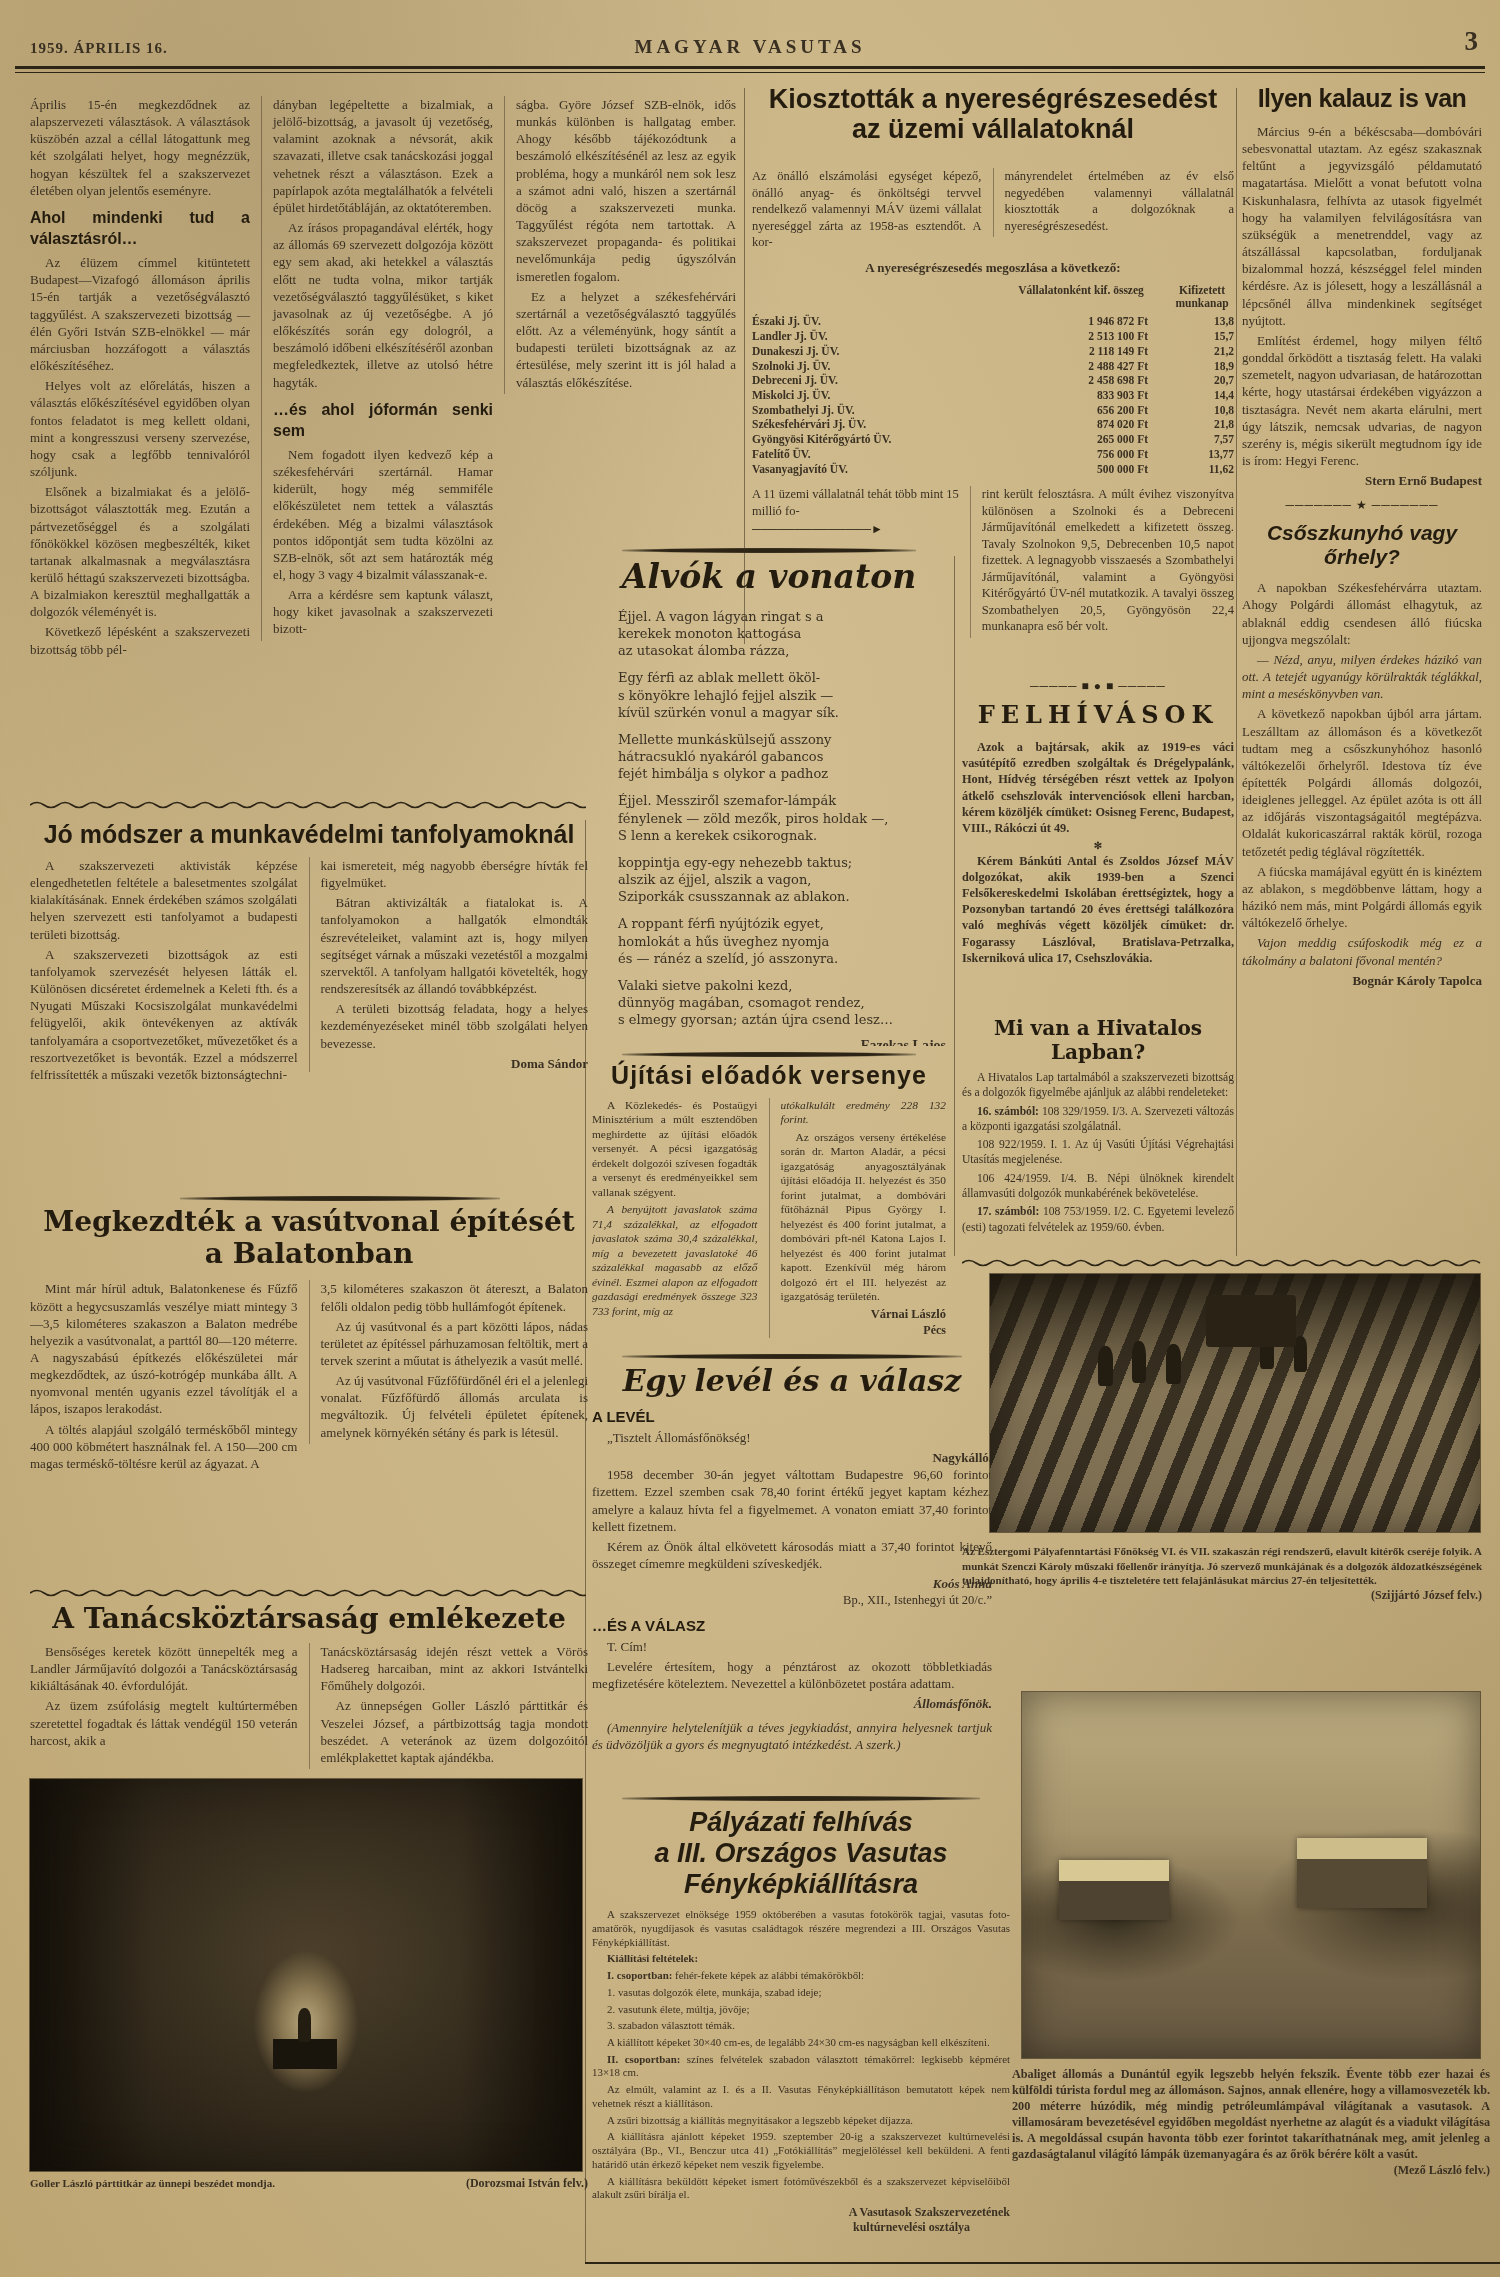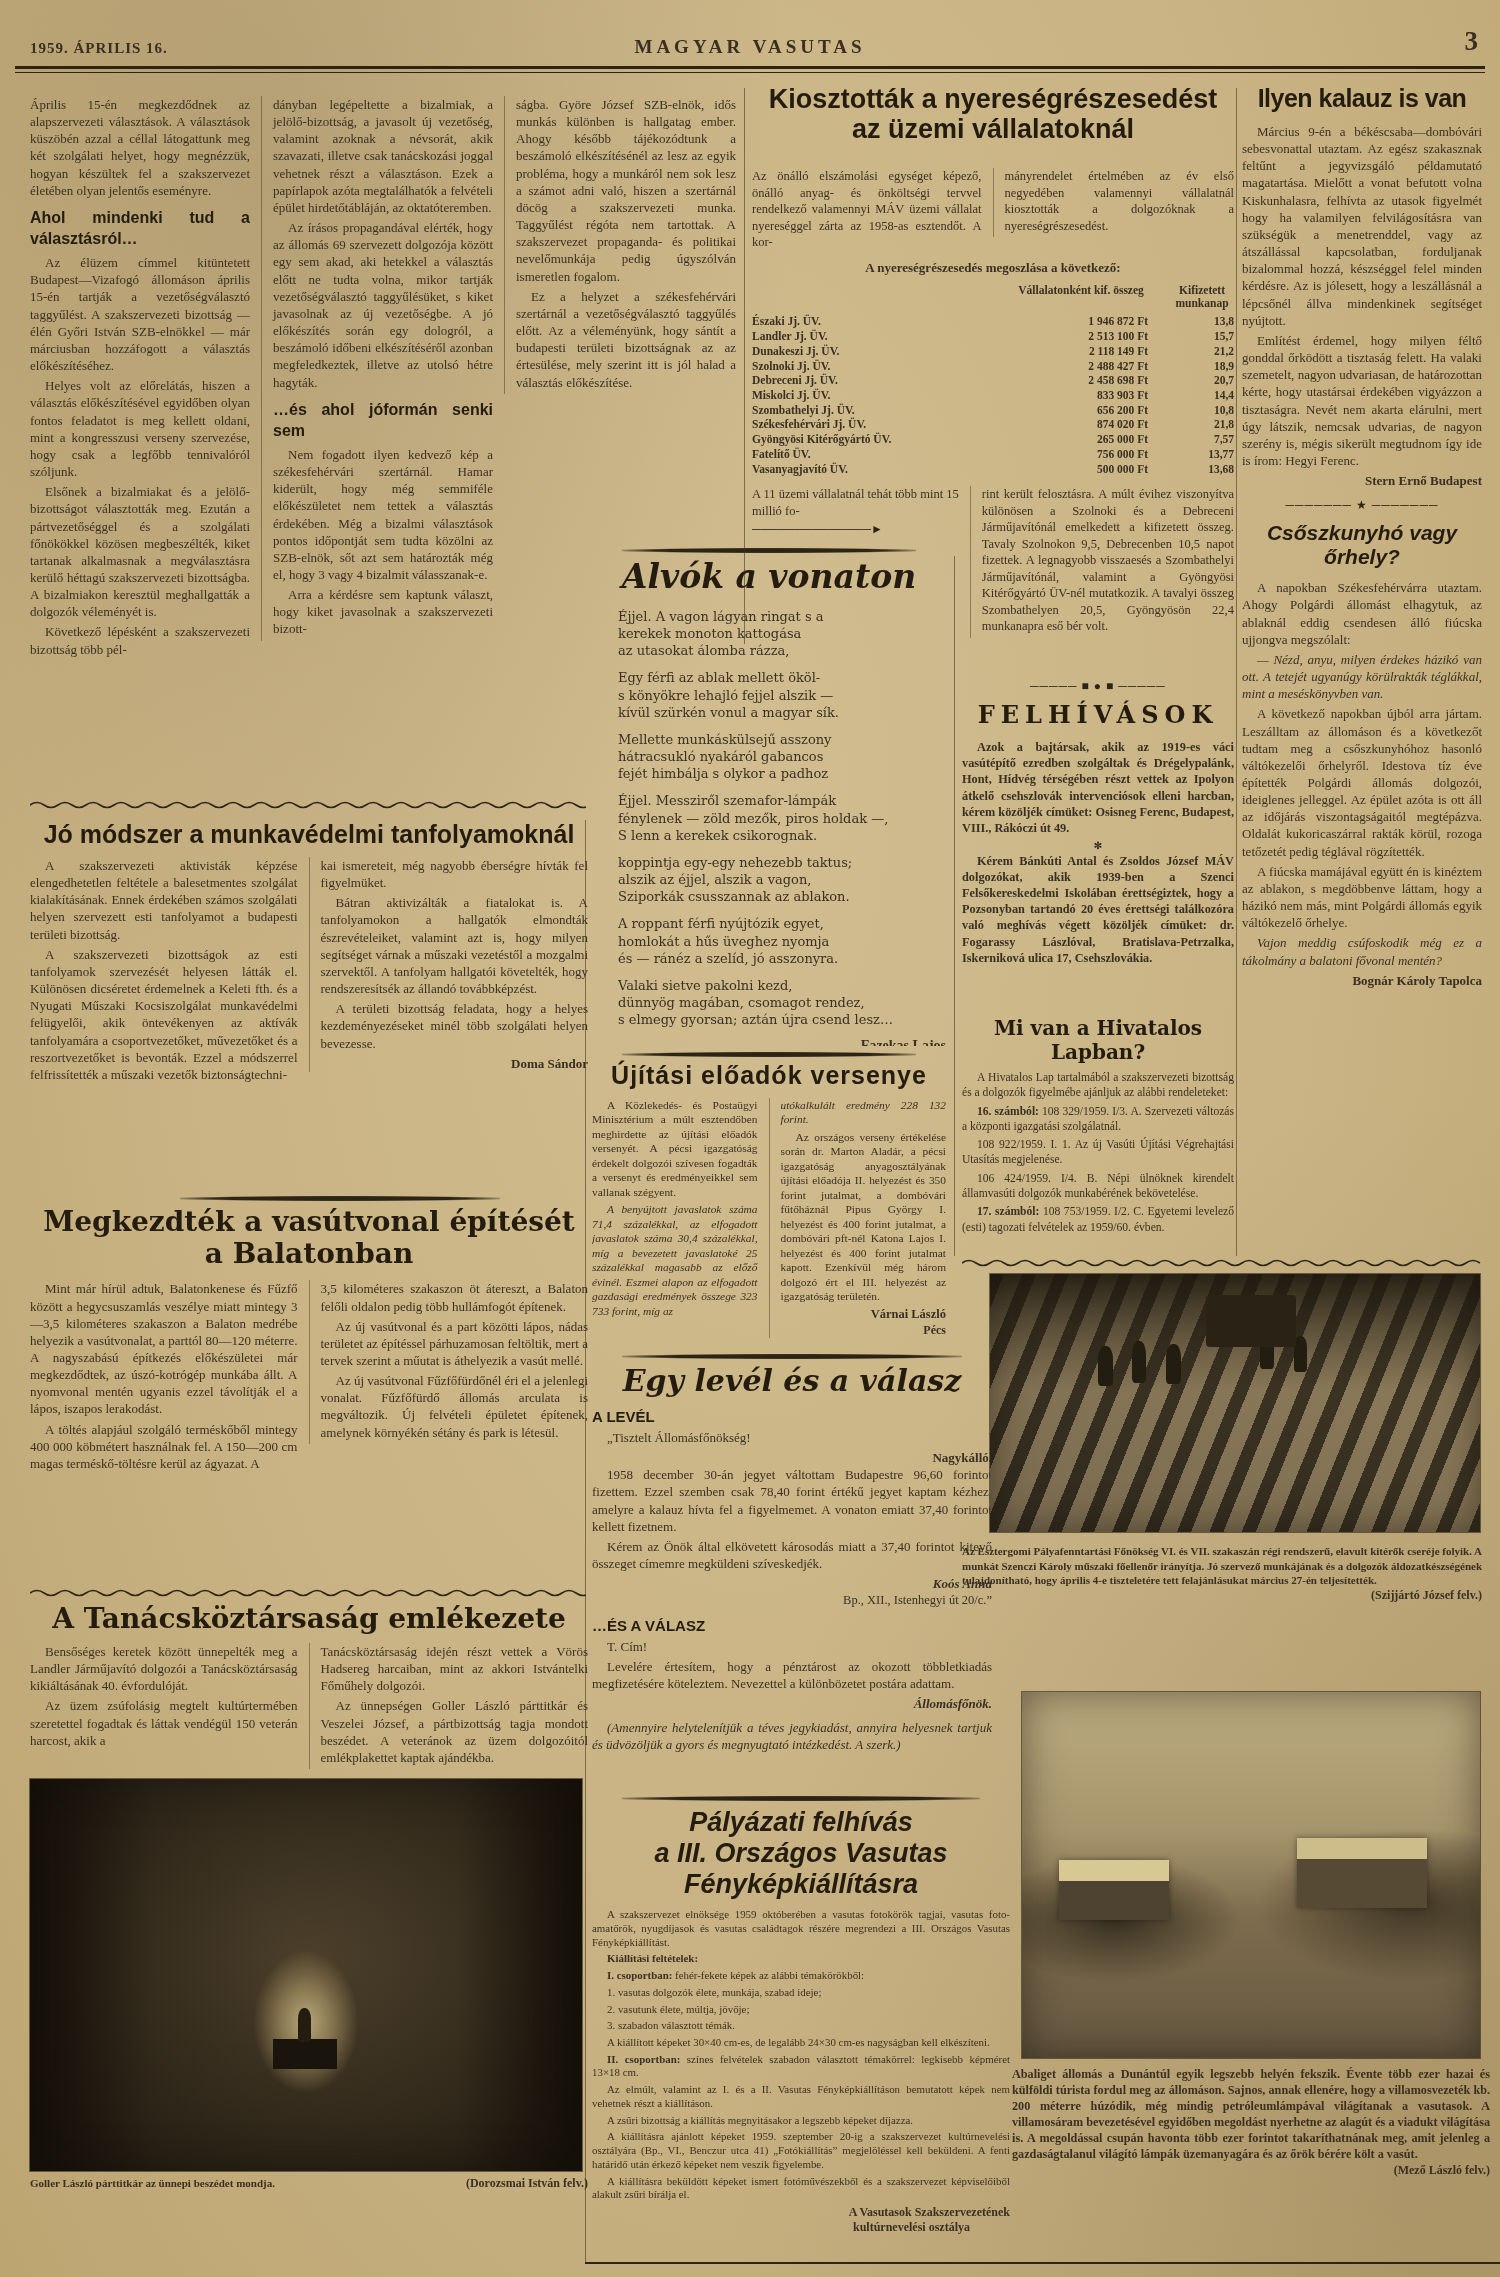--- a/index.html
+++ b/index.html
@@ -176,21 +176,21 @@
           <span class="c3">7,57</span>
         </div>
       <div class="prow">
           <span class="c1">Fatelítő ÜV.</span>
           <span class="c2">756 000 Ft</span>
           <span class="c3">13,77</span>
         </div>
       <div class="prow">
           <span class="c1">Vasanyagjavító ÜV.</span>
           <span class="c2">500 000 Ft</span>
-          <span class="c3">13,68</span>
+          <span class="c3">11,62</span>
         </div>
     </div>
 
     <div class="cols bt" style="margin-top:10px;font-size:12.5px;">
       <div class="col" style="flex:0.82;">
         <p class="para ni">A 11 üzemi vállalatnál tehát több mint 15 millió fo-</p>
         <div class="orn" style="text-align:left;letter-spacing:0;">──────────────►</div>
       </div>
       <div class="col">
         <p class="para ni">rint került felosztásra. A múlt évihez viszonyítva különösen a Szolnoki és a Debreceni Járműjavítónál emelkedett a kifizetett összeg. Tavaly Szolnokon 9,5, Debrecenben 10,5 napot fizettek. A legnagyobb visszaesés a Szombathelyi Járműjavítónál, valamint a Gyöngyösi Kitérőgyártó ÜV-nél mutatkozik. A tavalyi összeg Szombathelyen 20,5, Gyöngyösön 22,4 munkanapra eső bér volt.</p>
@@ -265,21 +265,21 @@
     <div class="sig" style="font-size:14px;">Fazekas Lajos</div>
 
   </div>
 
   <div class="abs" style="left:592px;top:1050px;width:354px;height:300px;overflow:hidden;">
     <div class="taper"></div>
     <div class="hl-sans center" style="font-size:25px;letter-spacing:1px;margin:4px 0 8px;">Újítási előadók versenye</div>
     <div class="cols bt" style="font-size:11.4px;line-height:1.27;">
       <div class="col">
         <p class="para">A Közlekedés- és Postaügyi Minisztérium a múlt esztendőben meghirdette az újítási előadók versenyét. A pécsi igazgatóság érdekelt dolgozói szívesen fogadták a versenyt és eredményeikkel sem vallanak szégyent.</p>
-        <p class="para it">A benyújtott javaslatok száma 71,4 százalékkal, az elfogadott javaslatok száma 30,4 százalékkal, míg a bevezetett javaslatoké 25 százalékkal magasabb az előző évinél. Eszmei alapon az elfogadott gazdasági eredmények összege 323 733 forint, míg az</p>
+        <p class="para it">A benyújtott javaslatok száma 71,4 százalékkal, az elfogadott javaslatok száma 30,4 százalékkal, míg a bevezetett javaslatoké 46 százalékkal magasabb az előző évinél. Eszmei alapon az elfogadott gazdasági eredmények összege 323 733 forint, míg az</p>
       </div>
       <div class="col">
         <p class="para ni it">utókalkulált eredmény 228 132 forint.</p>
         <p class="para">Az országos verseny értékelése során dr. Marton Aladár, a pécsi igazgatóság anyagosztályának újítási előadója II. helyezést és 350 forint jutalmat, a dombóvári fűtőháznál Pipus György I. helyezést és 400 forint jutalmat, a dombóvári pft-nél Katona Lajos I. helyezést és 400 forint jutalmat kapott. Ezenkívül még három dolgozó ért el III. helyezést az igazgatóság területén.</p>
         <div class="sig" style="font-size:12.5px;">Várnai László</div>
         <div class="right" style="font-size:12px;font-weight:700;">Pécs</div>
       </div>
     </div>
   </div>
 

